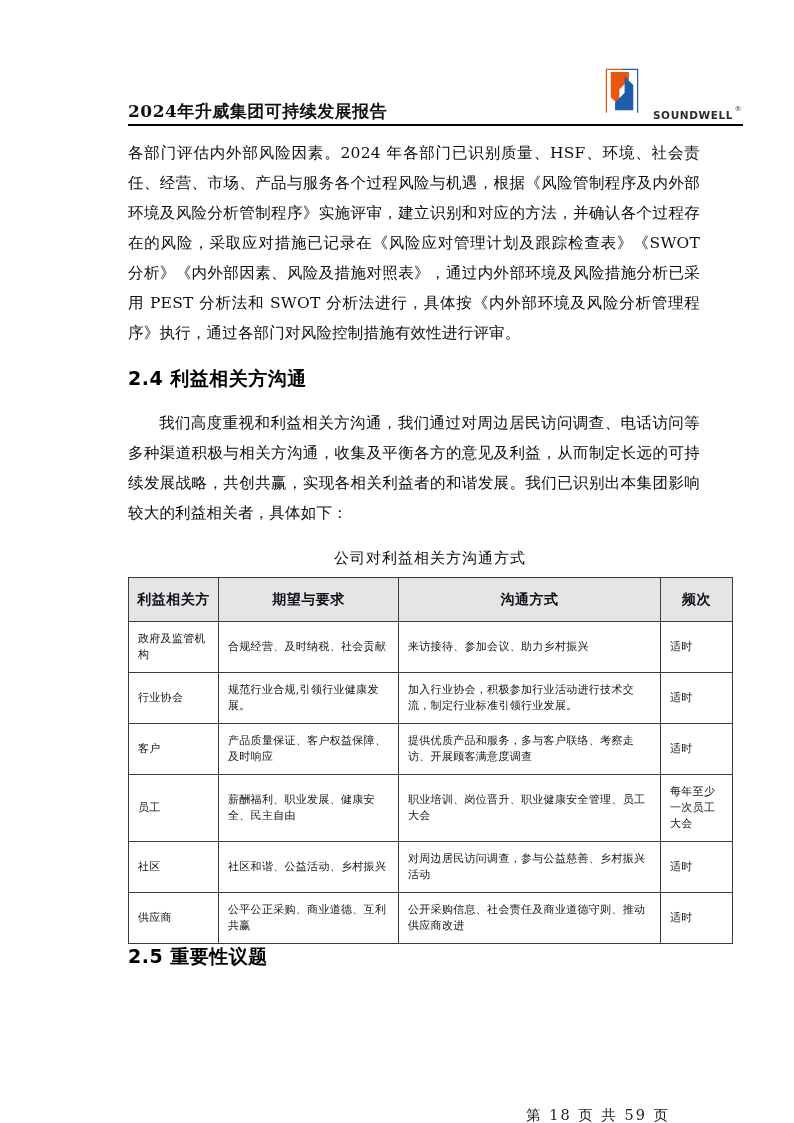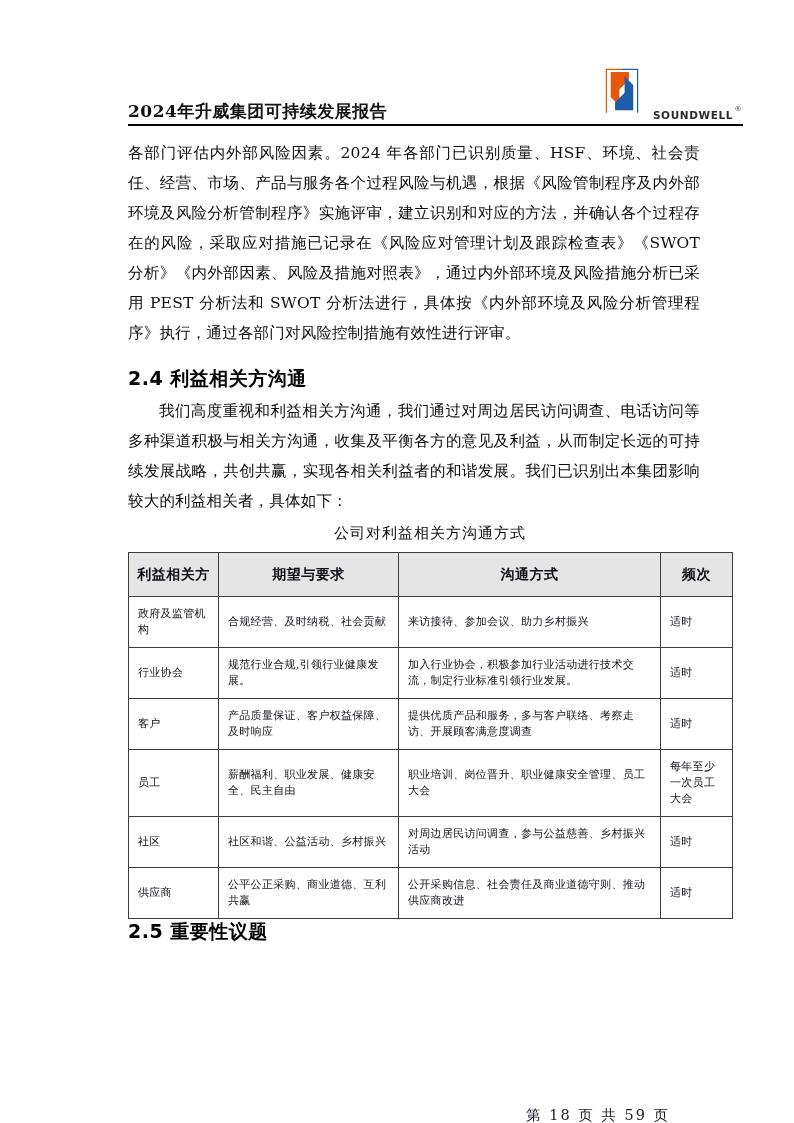--- a/index.html
+++ b/index.html
@@ -66,28 +66,28 @@
   .p-risk { margin-top: 12px; }
   .section-heading {
     font-family: "DejaVu Sans", "Liberation Sans", sans-serif;
     font-size: 19px;
     font-weight: bold;
     color: #000;
     letter-spacing: 0.5px;
   }
   .h-24 { margin-top: 18px; }
   .h-25 { }
-  .p-24 { margin-top: 4px; }
+  .p-24 { margin-top: 16px; }
   .p-25 { margin-top: 14px; }
   
   .table-caption {
     width: 604px;
     text-align: center;
     font-size: 15px;
-    margin-top: 8px;
+    margin-top: 21px;
     color: #0d0d0d;
     letter-spacing: 1px;
   }
   table.stakeholder {
     margin-top: 9px;
     width: 604px;
     border-collapse: collapse;
     table-layout: fixed;
   }
   table.stakeholder col.c1 { width: 90px; }

